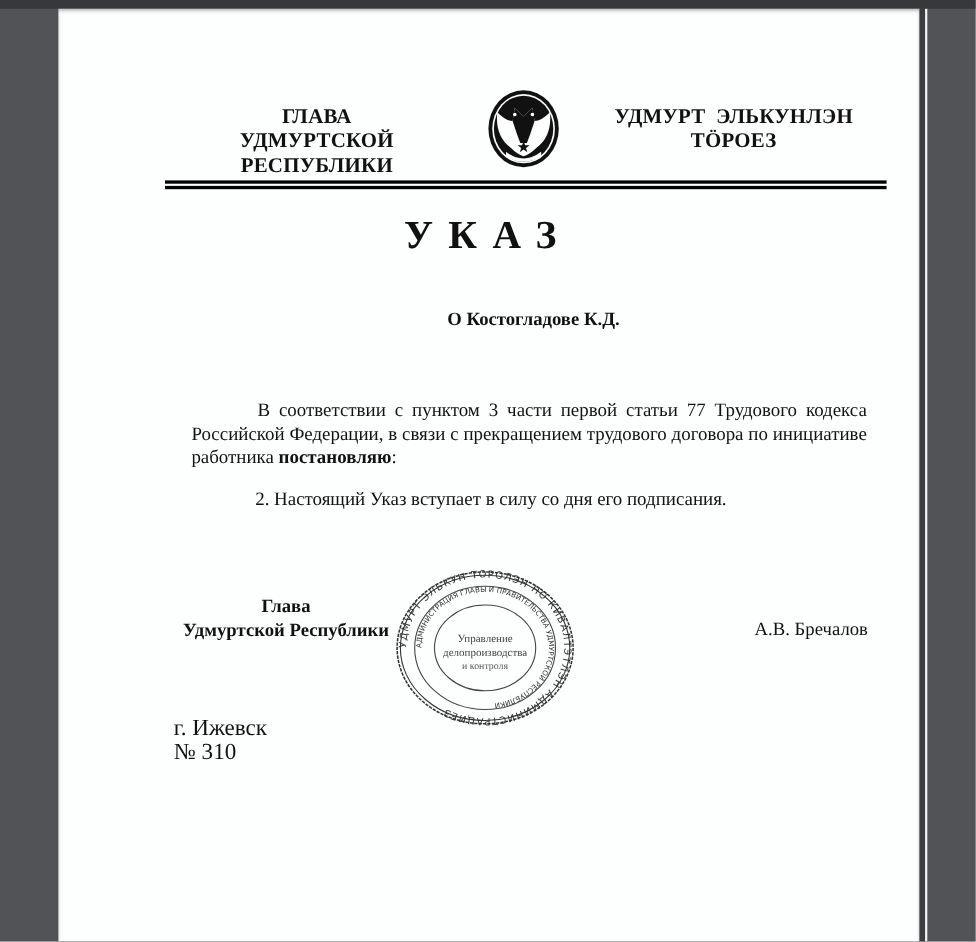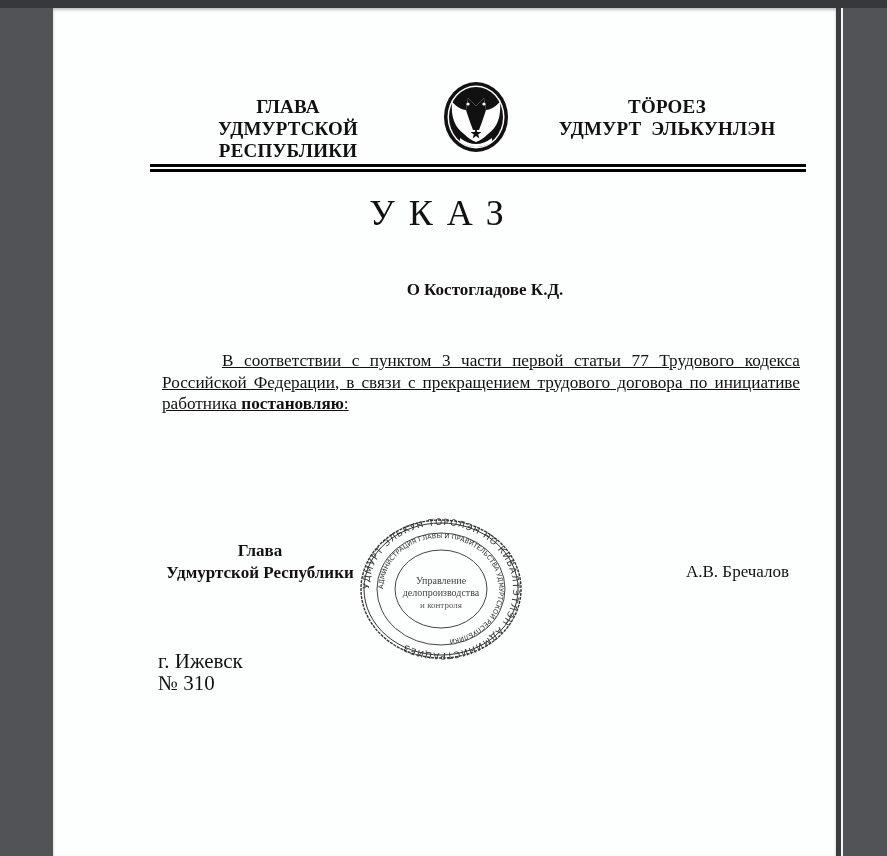--- a/index.html
+++ b/index.html
@@ -6,24 +6,24 @@
   body{width:887px;height:856px;background:#525356;position:relative;overflow:hidden;font-family:"Liberation Serif",serif;color:#111;}
   .topbar{position:absolute;left:0;top:0;width:887px;height:8px;background:#37383b;}
   .page{position:absolute;left:53px;top:8px;width:783px;height:848px;background:#fdfefe;box-shadow:0 2px 3px rgba(0,0,0,.25) inset;}
   .rstrip{position:absolute;left:836px;top:8px;width:5px;height:848px;background:#3c3d40;}
   .rline{position:absolute;left:841px;top:8px;width:2px;height:848px;background:#f4f4f4;}
   .abs{position:absolute;}
   .hdr{font-weight:bold;font-size:19px;text-align:center;line-height:22px;letter-spacing:0.2px;}
   .emblem{position:absolute;left:442px;top:80px;width:68px;height:74px;}
   .rule1{position:absolute;left:150px;top:164px;width:656px;height:3px;background:#000;}
   .rule2{position:absolute;left:150px;top:169px;width:656px;height:3px;background:#000;}
-  .title{position:absolute;left:0;top:192px;width:887px;text-align:center;font-weight:normal;font-size:36px;letter-spacing:14px;}
+  .title{position:absolute;left:0;top:192px;width:887px;text-align:center;font-weight:bold;font-size:36px;letter-spacing:14px;}
   .subject{position:absolute;left:0;top:280px;width:970px;text-align:center;font-weight:bold;font-size:17px;}
   .body{position:absolute;left:158px;top:346px;width:646px;font-size:17.2px;line-height:21.5px;text-align:justify;}
-  .body p{margin:4px;text-decoration:underline;}
+  .body p{margin:16px;}
   .ind{text-indent:60px;}
   .li{padding-left:58px;}
   .sig-left{position:absolute;left:150px;top:540px;width:220px;text-align:center;font-weight:bold;font-size:17px;line-height:22px;}
   .sig-right{position:absolute;left:686px;top:562px;font-weight:normal;font-size:17px;}
   .stamp{position:absolute;left:359px;top:518px;width:164px;height:142px;}
   .place{position:absolute;left:158px;top:650px;font-size:21px;line-height:22px;}
 </style>
 </head>
 <body>
 
@@ -43,32 +43,33 @@
   <ellipse cx="34" cy="37" rx="27" ry="30" fill="#111"></ellipse>
   <path d="M10 22 Q18 30 24 30 L26 18 L34 26 L42 18 L44 30 Q50 30 58 22 Q60 44 46 54 Q40 60 34 62 Q28 60 22 54 Q8 44 10 22Z" fill="#fdfefe"></path>
   <path d="M24 30 L26 18 L34 26 L42 18 L44 30 L40 42 L37 50 L31 50 L28 42Z" fill="#111"></path>
   <circle cx="26" cy="24" r="1.6" fill="#fdfefe"></circle>
   <circle cx="42" cy="24" r="1.6" fill="#fdfefe"></circle>
   <polygon points="34,48 35.4,52 39.5,52 36.2,54.5 37.4,58.5 34,56 30.6,58.5 31.8,54.5 28.5,52 32.6,52" fill="#111"></polygon>
   <path d="M18 58 Q34 70 50 58 L50 62 Q34 72 18 62Z" fill="#fdfefe"></path>
 </svg>
 
 <div class="abs hdr" style="left:540px;top:96px;width:254px;">
+  <div style="white-space:pre;">УДМУРТ  ЭЛЬКУНЛЭН</div>
   <div>ТӦРОЕЗ</div>
-  <div style="white-space:pre;">УДМУРТ  ЭЛЬКУНЛЭН</div>
 </div>
 
 <div class="rule1"></div>
 <div class="rule2"></div>
 
 <div class="title">УКАЗ</div>
 <div class="subject">О Костогладове К.Д.</div>
 
 <div class="body">
   <p class="ind"><span>В соответствии с пунктом 3 части первой статьи 77 Трудового кодекса Российской Федерации, в связи с прекращением трудового договора по инициативе работника </span><b>постановляю</b><span>:</span></p>
+  <p class="li">2.  Настоящий Указ вступает в силу со дня его подписания.</p>
 </div>
 
 <div class="sig-left">
   <div>Глава</div>
   <div>Удмуртской Республики</div>
 </div>
 
 <svg class="stamp" viewBox="0 0 164 142">
   <defs>
     <path id="outerArc" d="M82,71 m-72,0 a72,64 0 1,1 144,0 a72,64 0 1,1 -144,0"></path>

